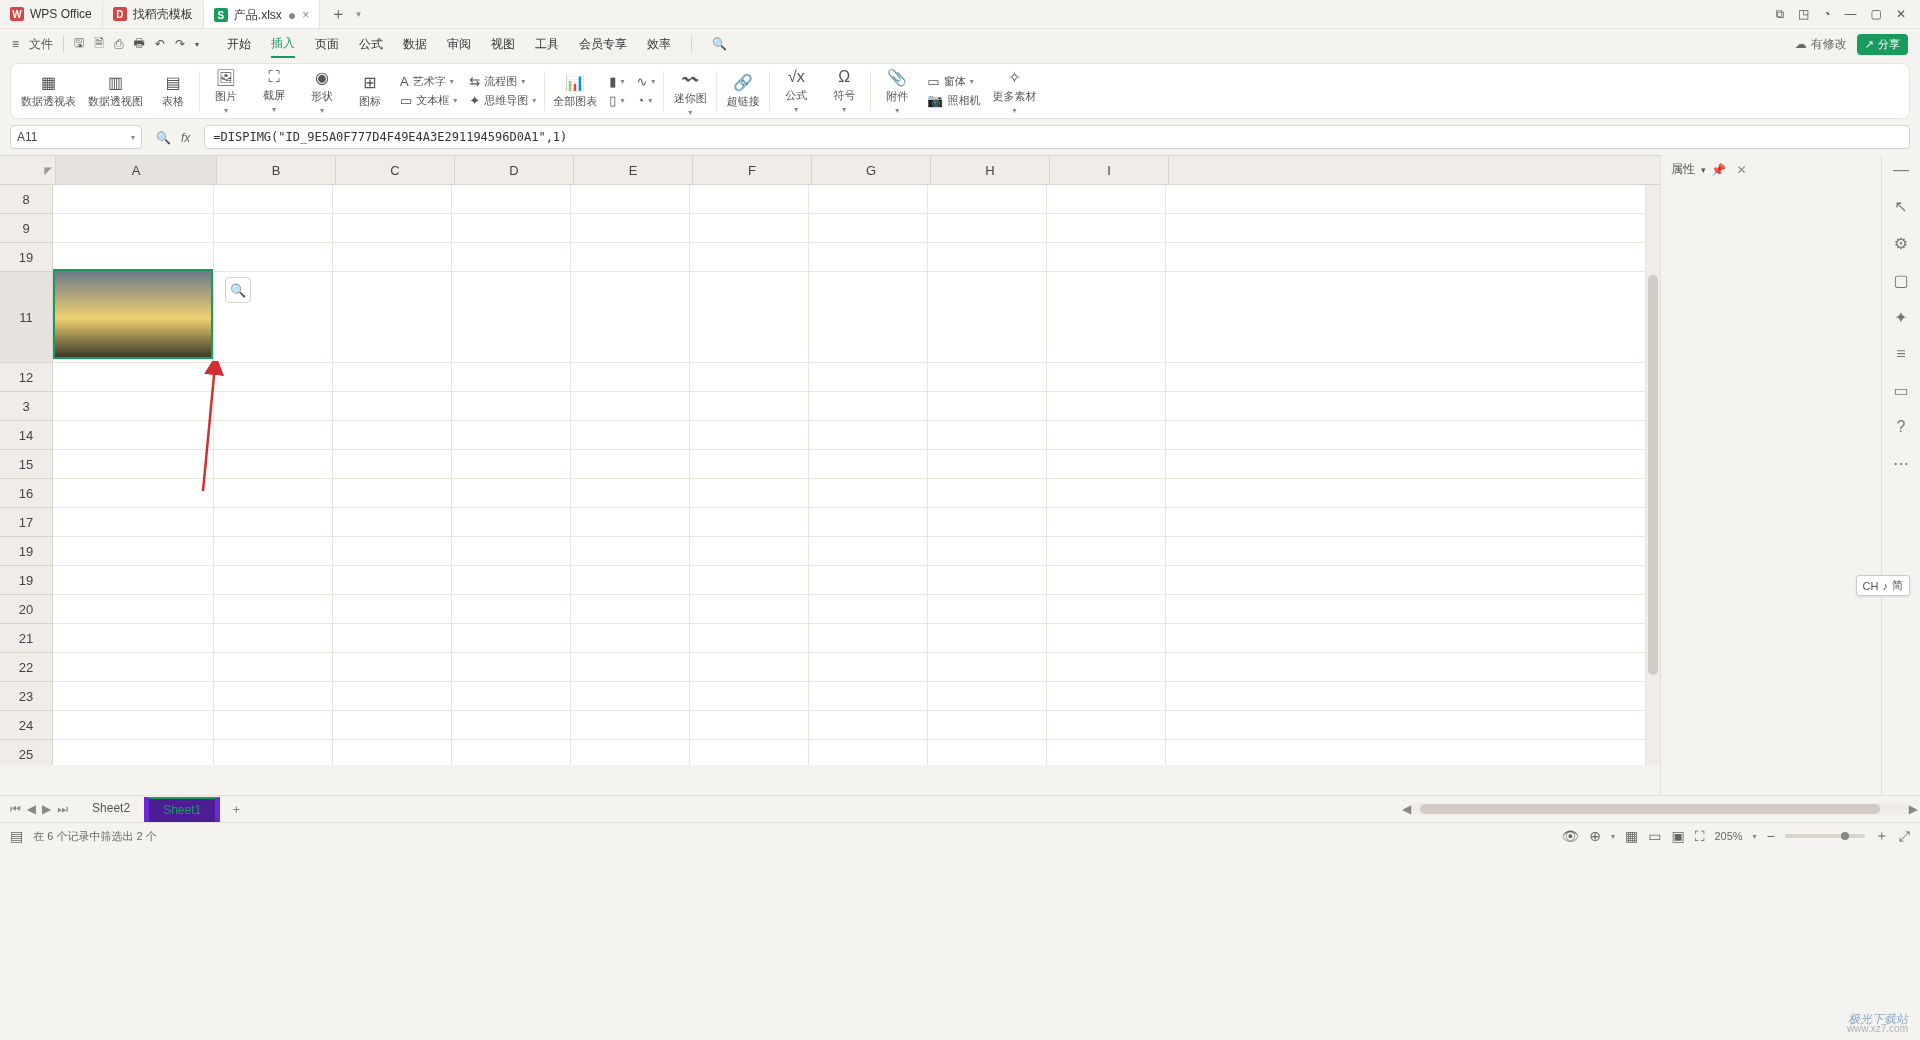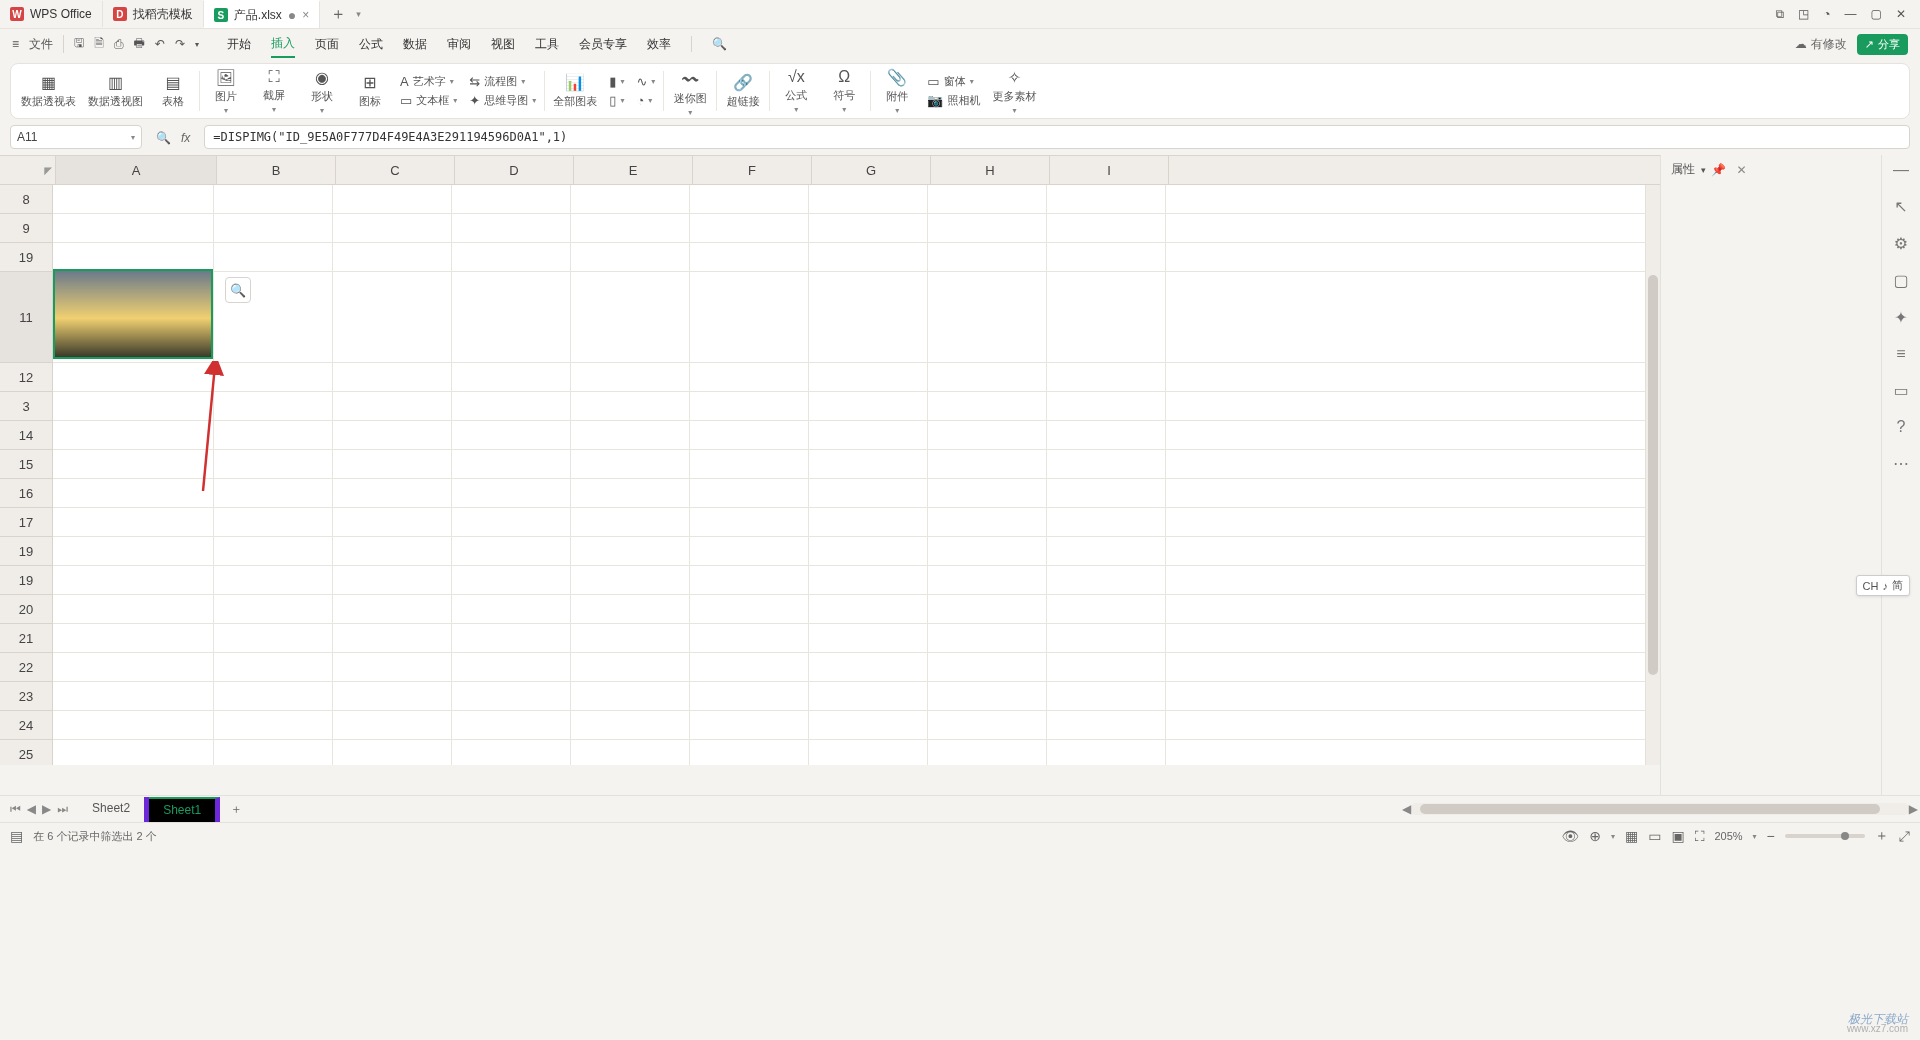--- a/index.html
+++ b/index.html
@@ -75,21 +75,21 @@
   .proppanel .tools{float:right;display:flex;gap:10px;color:#888}
   
   .iconbar{width:38px;background:#f5f3f0;border-left:1px solid #e4e0da;display:flex;flex-direction:column;align-items:center;gap:18px;padding-top:6px;color:#777}
   .iconbar span{cursor:pointer;font-size:16px}
   
   .sheetbar{height:26px;display:flex;align-items:center;border-top:1px solid #e4e0da;padding:0 10px;background:#f5f3f0}
   .sheetnav{display:flex;gap:6px;color:#888}
   .sheetnav span{cursor:pointer}
   .sheettabs{display:flex;margin-left:10px}
   .stab{padding:4px 14px;cursor:pointer;color:#555;border-right:5px solid #6d28d9}
-  .stab.active{background:#000000;color:#1a9b5e;border-top:2px solid #1a9b5e}
+  .stab.active{background:#4c1d95;color:#1a9b5e;border-top:2px solid #1a9b5e}
   .stadd{padding:4px 10px;cursor:pointer;color:#666}
   .hscroll{margin-left:auto;display:flex;align-items:center;width:500px;height:12px;background:#f0ede8;border-radius:6px;position:relative}
   .hthumb{position:absolute;left:10px;width:460px;height:10px;top:1px;background:#d0ccc5;border-radius:5px}
   
   .status{height:26px;display:flex;align-items:center;border-top:1px solid #e4e0da;padding:0 10px;background:#f5f3f0;color:#666;font-size:11px}
   .status .sleft{display:flex;align-items:center;gap:10px}
   .status .sright{margin-left:auto;display:flex;align-items:center;gap:10px}
   .status .sic{cursor:pointer;color:#666;font-size:14px}
   .zoomslider{width:80px;height:4px;background:#d8d3cc;border-radius:2px;position:relative}
   .zoomslider .zk{position:absolute;width:8px;height:8px;background:#888;border-radius:50%;top:-2px;left:56px}

